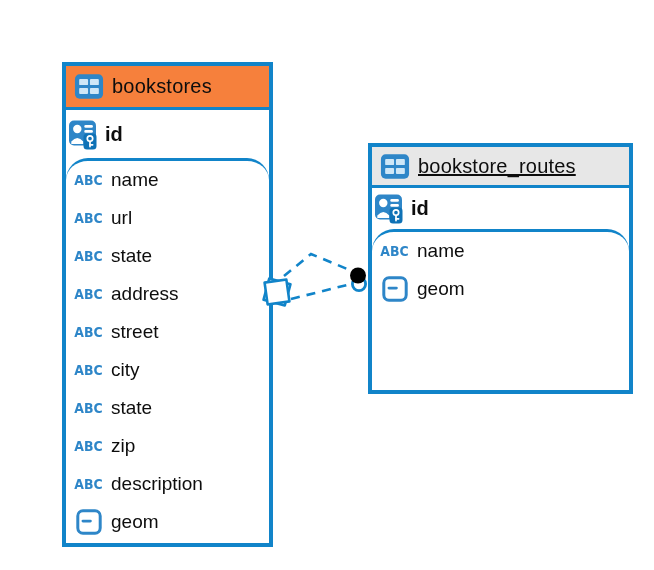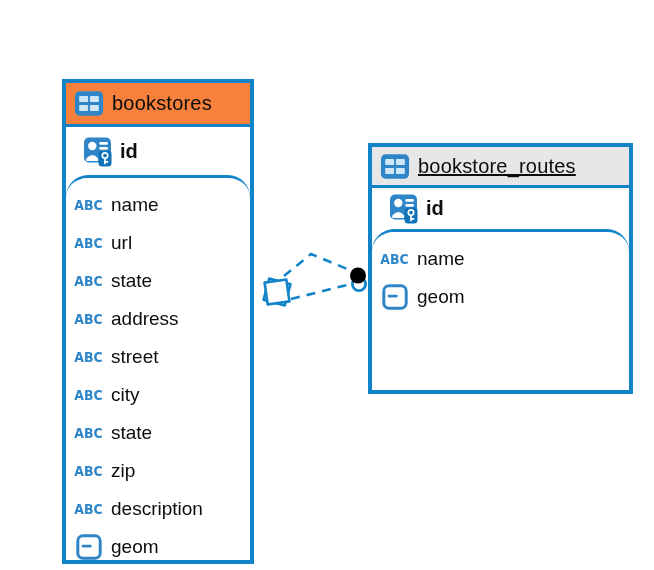--- a/index.html
+++ b/index.html
@@ -11,45 +11,45 @@
     overflow: hidden;
   }
   .canvas { position: relative; width: 654px; height: 570px; background: #fff; }
 
   .entity {
     position: absolute;
     border: 4px solid var(--table-border);
     background: #fff;
     box-sizing: border-box;
   }
-  .entity-bookstores { left: 62px; top: 62px;  width: 192px; height: 485px; margin-top: 17px; }
+  .entity-bookstores { left: 62px; top: 62px;  width: 211px; height: 485px; }
   .entity-routes     { left: 368px; top: 143px; width: 265px; height: 251px; }
 
   .entity-header {
     display: flex; align-items: center;
     gap: 8px; padding: 0 6px 0 7px;
     font-size: 20px; letter-spacing: 0.2px;
     white-space: nowrap; overflow: hidden;
   }
   .entity-bookstores .entity-header { height: 41px; }
   .entity-routes     .entity-header { height: 38px; }
 
   .pk-row {
     display: flex; align-items: center;
-    gap: 7px; padding: 0 6px 0 16px;
+    gap: 7px; padding: 0 6px 0 1px;
     border-top: 3px solid var(--table-border);
     font-size: 20px; font-weight: 700;
     white-space: nowrap;
   }
   .entity-bookstores .pk-row { height: 48px; }
   .entity-routes     .pk-row { height: 41px; }
 
   .col-section {
     border-top: 3px solid var(--table-border);
-    padding-top: 8px;
+    padding-top: 0;
     border-radius: 22px;
   }
   .col-row {
     display: flex; align-items: center;
     gap: 7px; padding: 0 6px 0 7px;
     height: 38px;
     font-size: 19px;
     white-space: nowrap;
   }
   .icon-slot {

